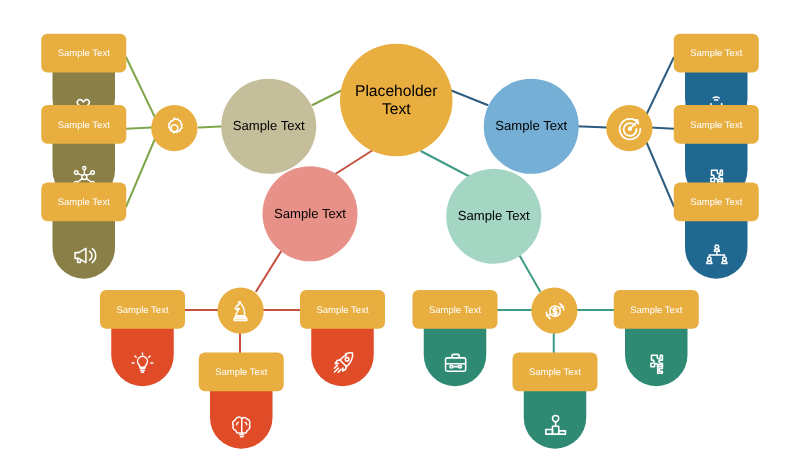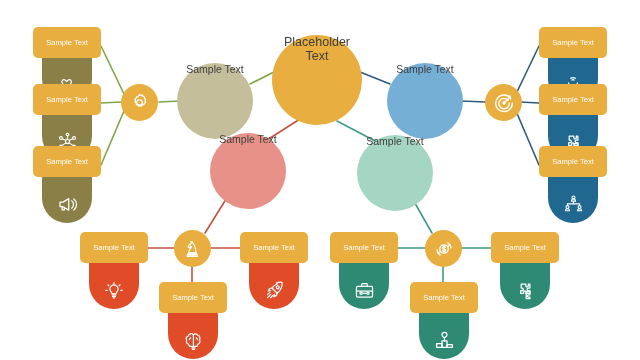--- a/index.html
+++ b/index.html
@@ -11,22 +11,22 @@
     overflow:hidden;
   }
   #stage { position:absolute; left:0; top:0; width:640px; height:360px; }
   #links { position:absolute; left:0; top:0; width:640px; height:360px; }
 
   .node { position:absolute; }
 
   
   .bubble {
     border-radius:50%;
-    display:flex; align-items:flex-start; justify-content:center;
-    text-align:center; color:#404040;
+    display:flex; align-items:center; justify-content:center;
+    text-align:center; color:#000000;
     line-height:1.15;
   }
   .bubble.center { font-size:12.5px; }
   .bubble.branch { font-size:10.5px; }
 
   
   .hub {
     border-radius:50%;
     display:flex; align-items:center; justify-content:center;
     background:#E8AE3F;

